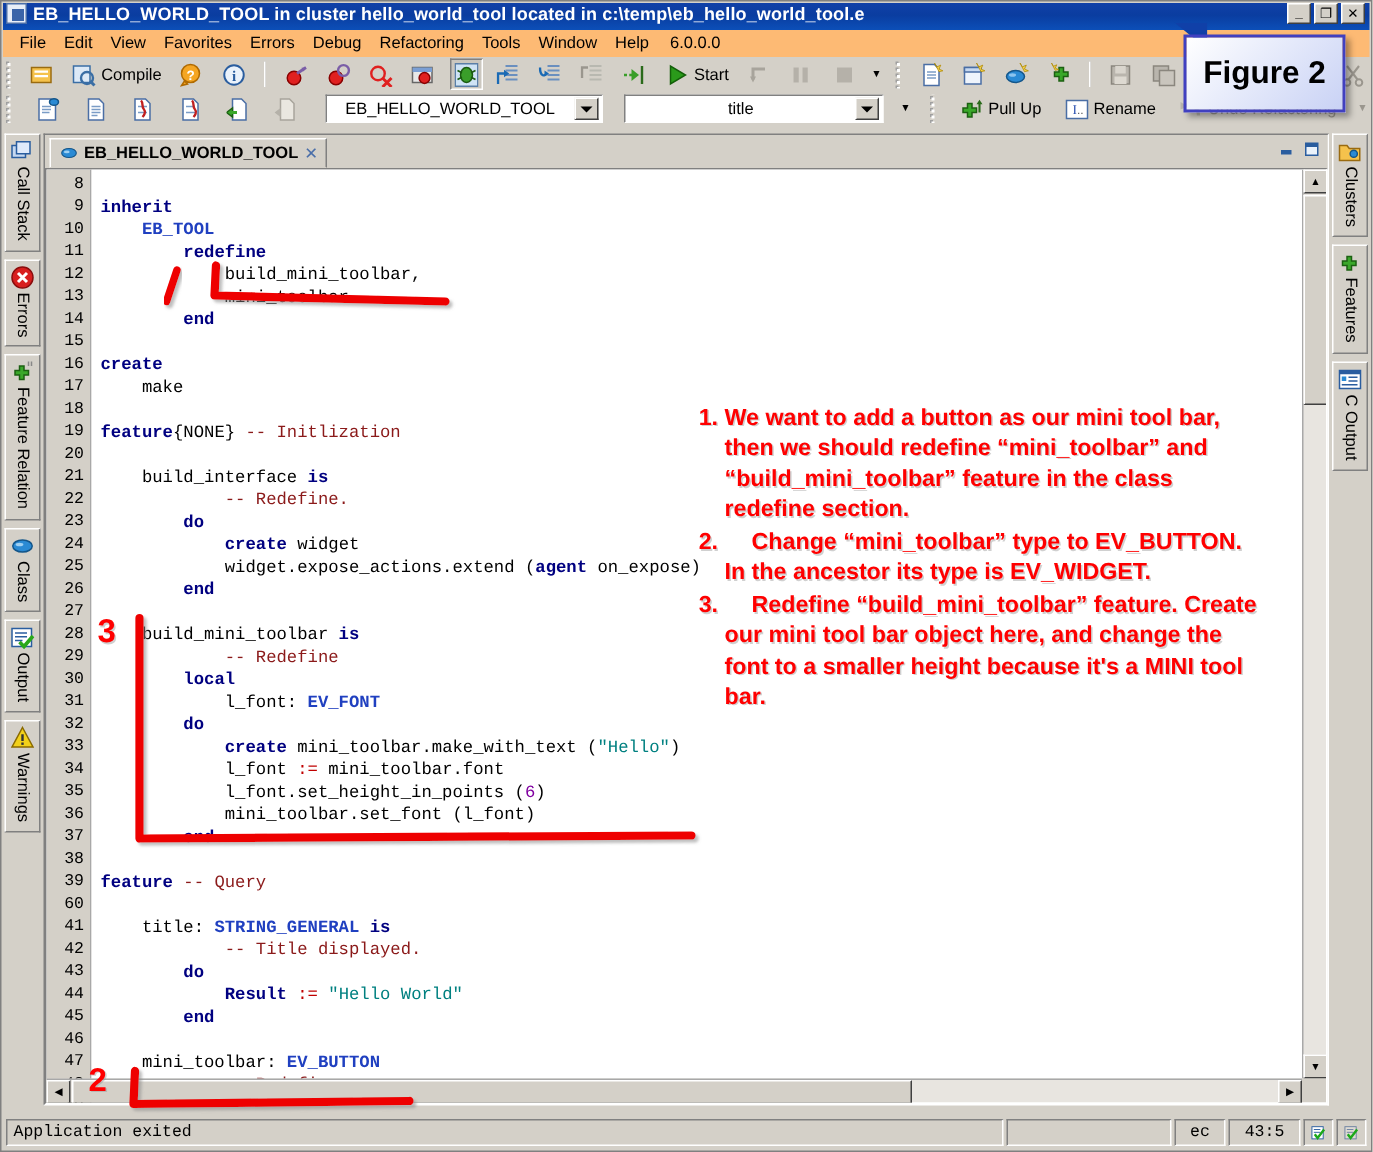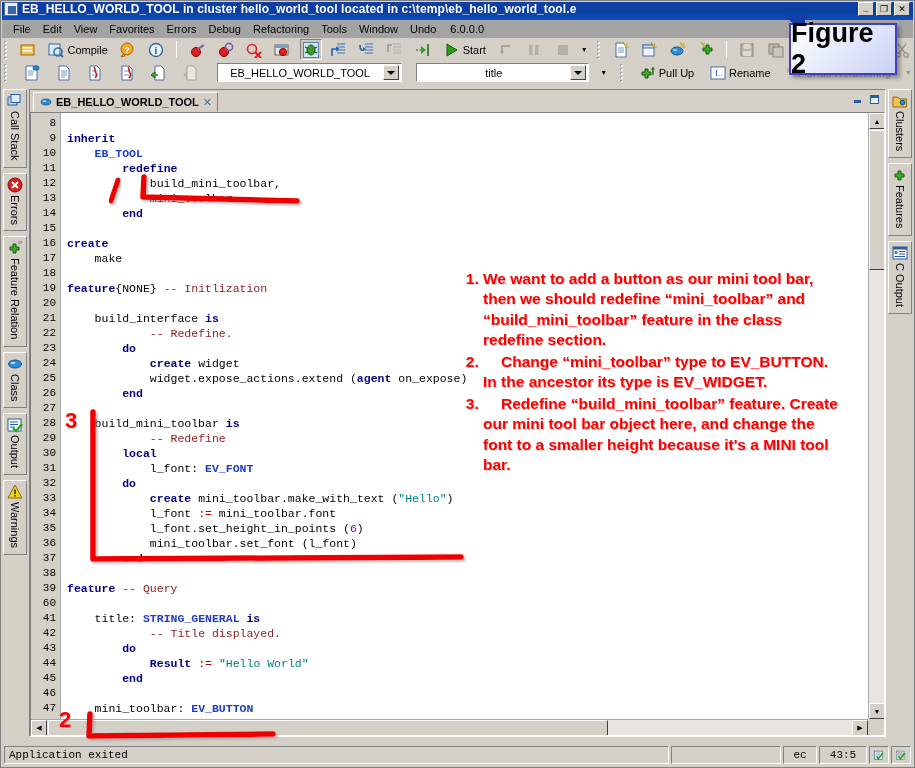--- a/index.html
+++ b/index.html
@@ -44,21 +44,21 @@
     font-size: 9px; line-height: 11px; text-align: center;
     color: #000; font-family: "Liberation Sans", sans-serif;
     position: relative;
   }
   .wbtn .gl { position:absolute; left:0; right:0; top:0; bottom:0; display:flex; align-items:center; justify-content:center; font-size:9px; }
   .wbtn.min .gl { align-items: flex-end; padding-bottom: 1px; font-weight: bold; }
 
   
   #menubar {
     position: absolute; left: 1px; top: 19px; right: 1px; height: 18px;
-    background: #a3a3a3; display: flex; align-items: center;
+    background: #fdba74; display: flex; align-items: center;
     padding-left: 5px; font-size: 11px; color: #000;
   }
   #menubar .mi { padding: 1px 6px; white-space: nowrap; }
   #menubar .ver { padding: 1px 8px; white-space: nowrap; }
 
   
   #toolbar1, #toolbar2 {
     position: absolute; left: 1px; right: 1px; height: 23px;
     background: #d4d0c8; display: flex; align-items: center; justify-content: space-between;
   }
@@ -235,21 +235,21 @@
     text-shadow: 1px 1px 0 rgba(150,150,150,0.45);
   }
 
   
   #figure2 {
     position: absolute; left: 788px; top: 22px; width: 108px; height: 52px;
     background: linear-gradient(135deg,#ffffff 0%, #e9edfb 40%, #c9d2f5 100%);
     border: 2px solid #4040c0;
     display: flex; align-items: center; justify-content: center;
     box-shadow: 3px 3px 4px rgba(0,0,0,0.35);
-    font-size: 27px; font-weight: bold; color: #000;
+    font-size: 21px; font-weight: bold; color: #000;
   }
   #figure2-tail {
     position: absolute; left: 782px; top: 14px; width: 22px; height: 18px;
     background: #1040a8;
     clip-path: polygon(0 0, 100% 100%, 100% 0);
   }
 </style>
 </head>
 <body>
 
@@ -274,21 +274,21 @@
   <div id="menubar">
     <div class="mi">File</div>
     <div class="mi">Edit</div>
     <div class="mi">View</div>
     <div class="mi">Favorites</div>
     <div class="mi">Errors</div>
     <div class="mi">Debug</div>
     <div class="mi">Refactoring</div>
     <div class="mi">Tools</div>
     <div class="mi">Window</div>
-    <div class="mi">Undo</div>
+    <div class="mi">Help</div>
     <div class="ver">6.0.0.0</div>
   </div>
 
   <div id="toolbar1">
     <div class="grip"></div>
 
     <div class="tbtn">
       <svg class="ico" viewBox="0 0 16 16">
         <rect x="1" y="3" width="13" height="10" fill="#f5c24c" stroke="#9a6b10"></rect>
         <rect x="3" y="5" width="9" height="1.5" fill="#fff"></rect>

